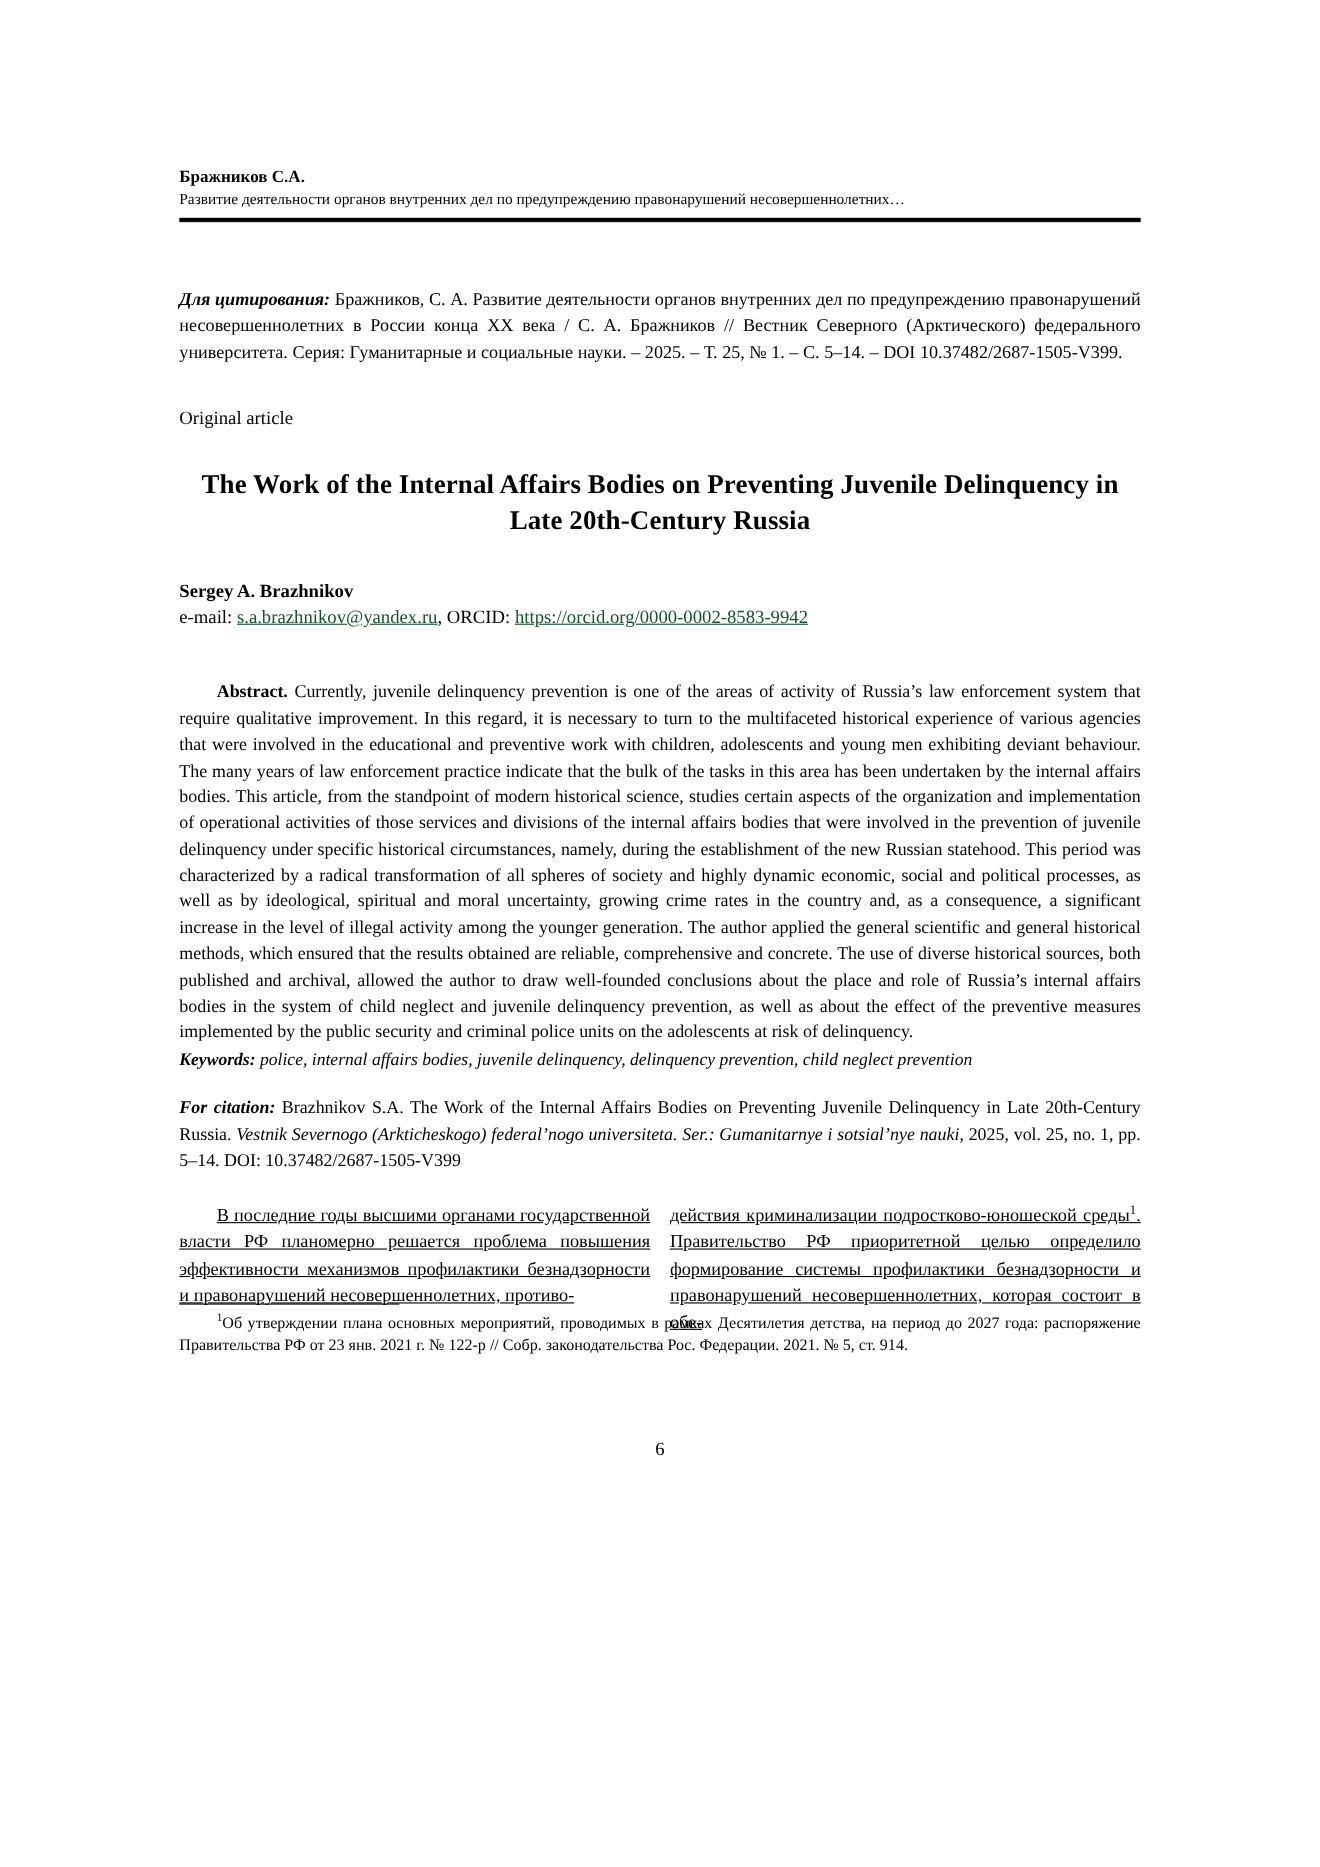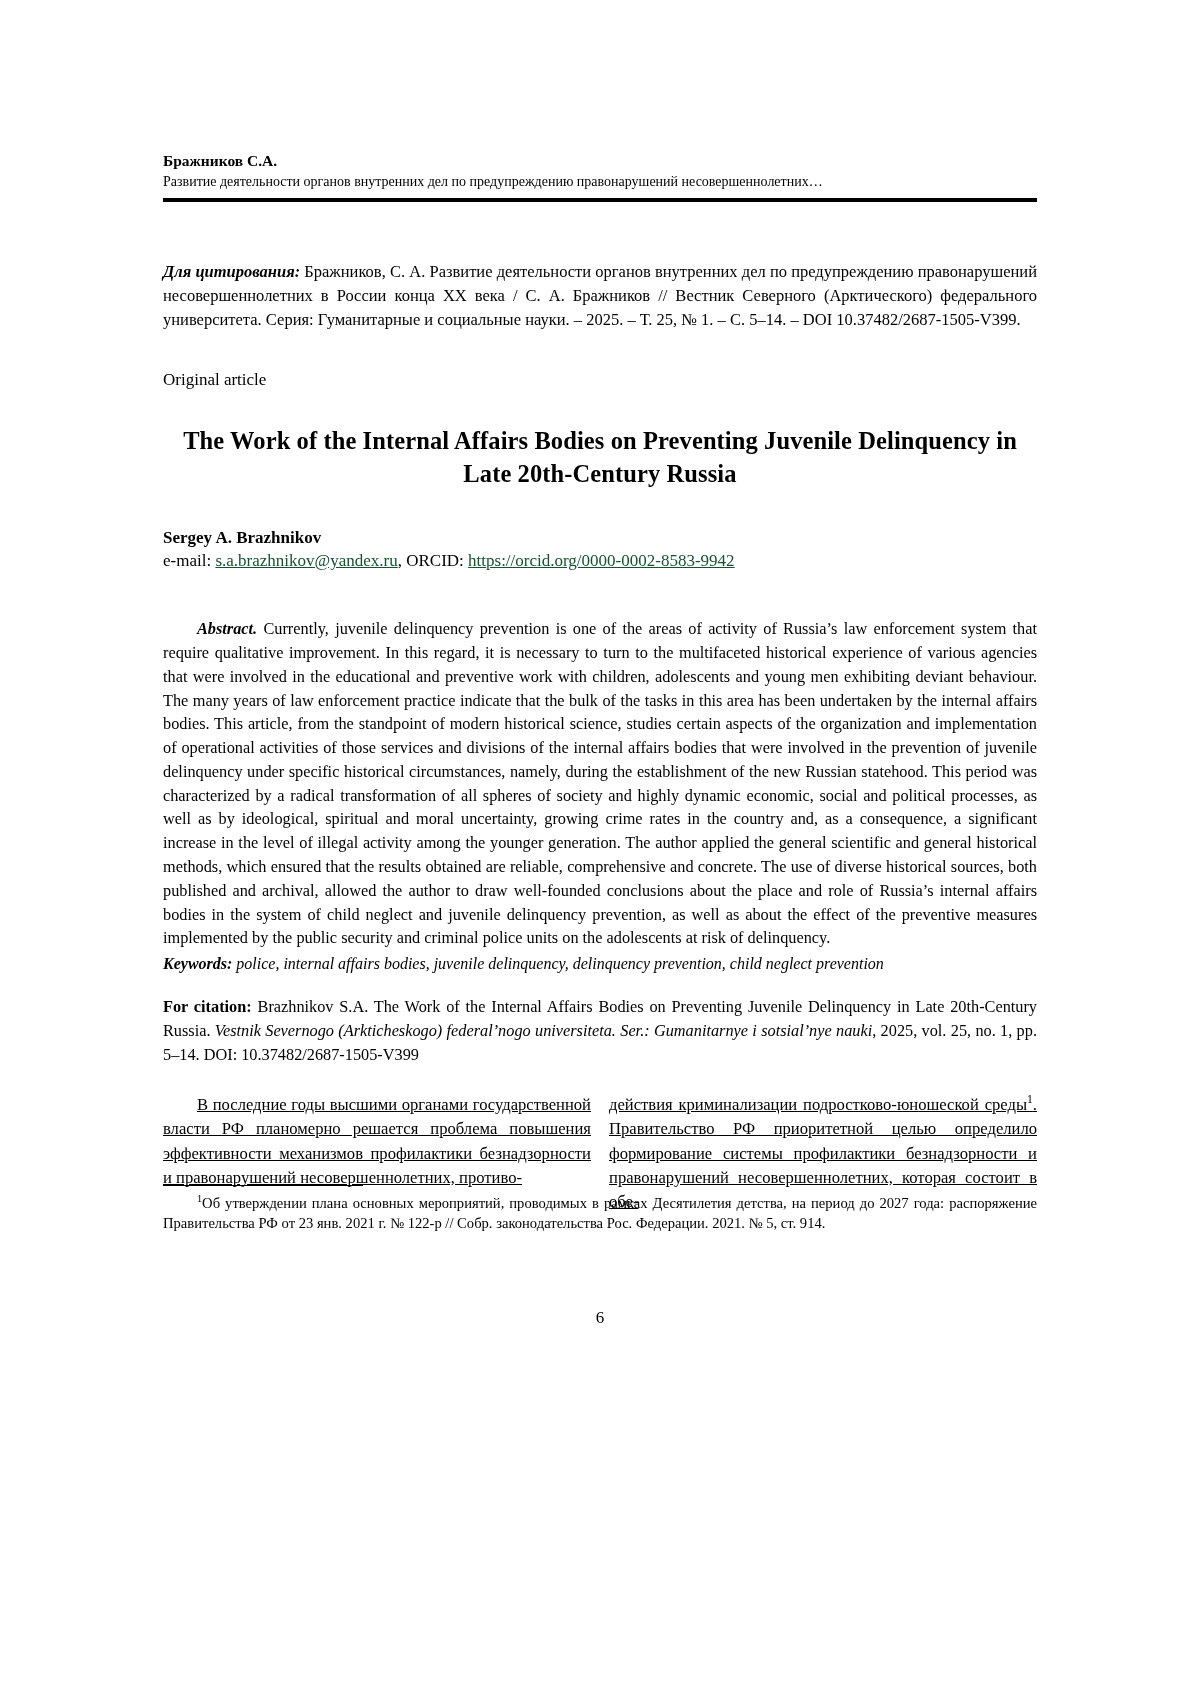--- a/index.html
+++ b/index.html
@@ -79,41 +79,41 @@
   }
   .abstract {
     margin-top: 44px;
     font-size: 16.3px;
     line-height: 1.46;
     text-align: justify;
     text-indent: 34px;
   }
   .abstract .lead {
     font-weight: bold;
-    font-style: italic;
   }
   .keywords {
     margin-top: 2px;
     font-size: 16px;
     line-height: 1.46;
     text-align: justify;
     font-style: italic;
   }
   .keywords .lead {
     font-weight: bold;
     font-style: italic;
   }
   .forcitation {
     margin-top: 20px;
     font-size: 16.3px;
     line-height: 1.46;
     text-align: justify;
   }
   .forcitation .lead {
     font-weight: bold;
+    font-style: italic;
   }
   .forcitation .ital {
     font-style: italic;
   }
   .columns {
     margin-top: 26px;
     display: flex;
     gap: 18px;
     text-decoration: underline;
   }

